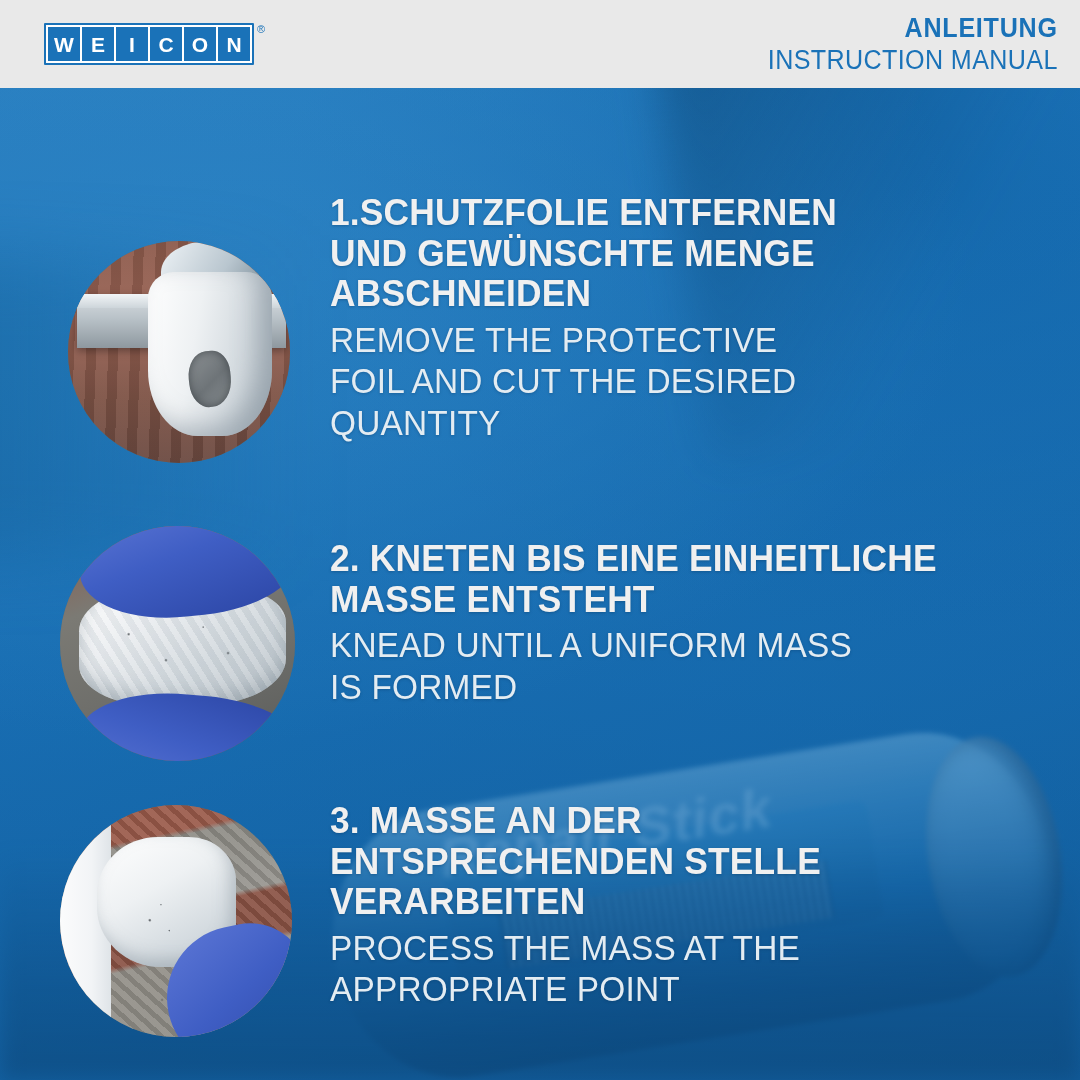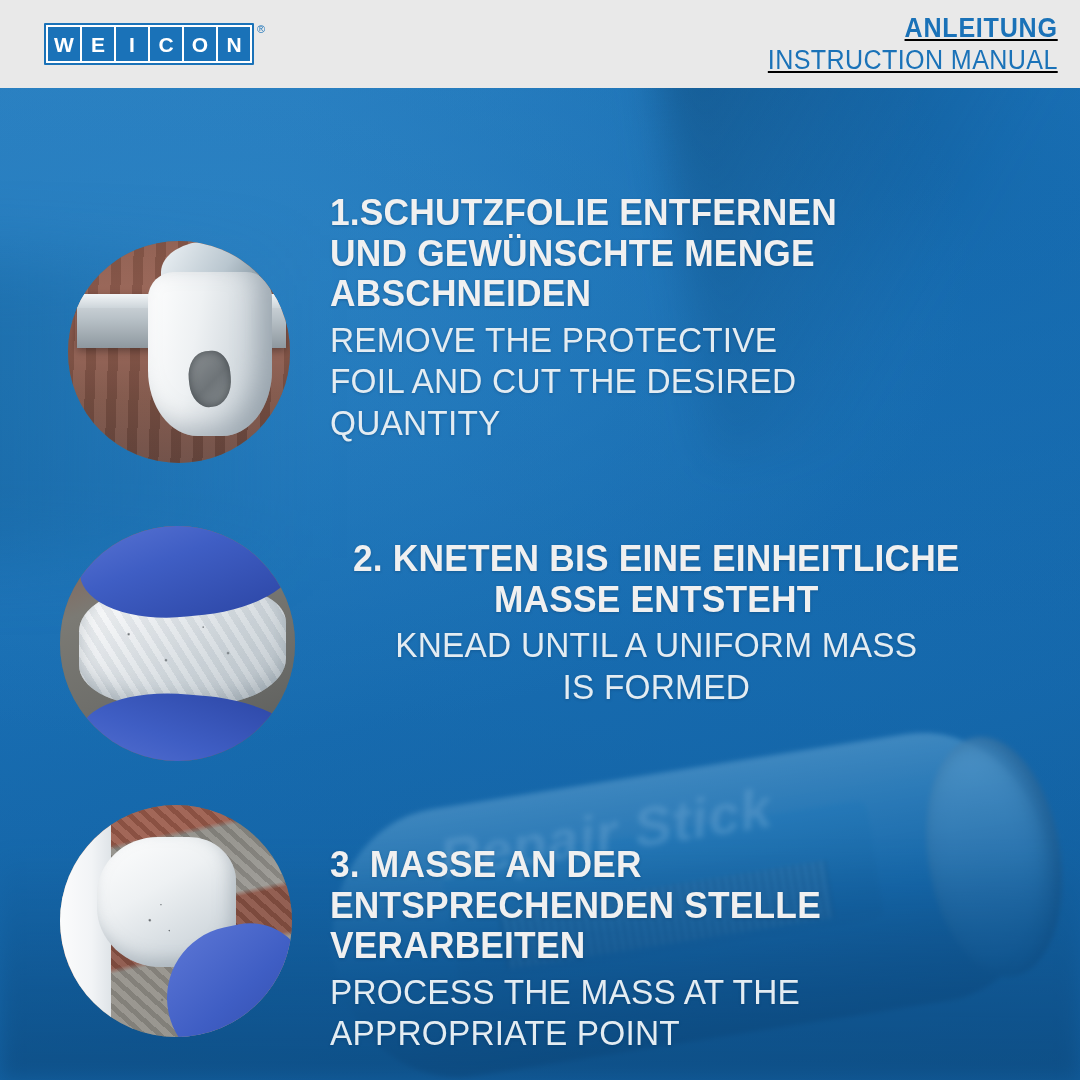--- a/index.html
+++ b/index.html
@@ -38,21 +38,21 @@
     line-height:1;
     letter-spacing:0;
     font-family:"Liberation Sans", sans-serif;
   }
   .logo-reg{
     color:#1a72b8; font-size:11px; line-height:1;
     margin-left:3px; margin-top:1px;
   }
 
   
-  .header-titles{ text-align:right; line-height:1;text-decoration:underline; }
+  .header-titles{ text-align:right; line-height:1; }
   .h-anleitung{
     color:#1a72b8;
     font-size:27px;
     font-weight:bold;
     letter-spacing:0.8px;
     display:block;
     transform:scaleX(0.93);
     transform-origin:right center;
   }
   .h-manual{
@@ -188,26 +188,26 @@
     transform-origin:left top;
   }
 
   
   #step1 .thumb{ left:68px; top:120px; width:222px; height:222px; }
   #step1 .step-text{ left:330px; top:72px; width:640px; }
   #step1 .step-sub{ margin-top:4px; }
 
   
   #step2 .thumb{ left:60px; top:405px; width:235px; height:235px; }
-  #step2 .step-text{ left:322px; top:418px; width:700px;text-align:center; }
+  #step2 .step-text{ left:330px; top:418px; width:700px; }
   #step2 .step-sub{ margin-top:4px; }
 
   
   #step3 .thumb{ left:60px; top:684px; width:232px; height:232px; }
-  #step3 .step-text{ left:330px; top:724px; width:660px; }
+  #step3 .step-text{ left:330px; top:680px; width:660px; }
   #step3 .step-sub{ margin-top:4px; }
 
   
   
   .p1-brick{
     position:absolute; inset:0;
     background:
       linear-gradient(180deg, #8d5b4c 0%, #9a6354 35%, #7e5346 70%, #6c4a41 100%);
   }
   .p1-brick:after{

